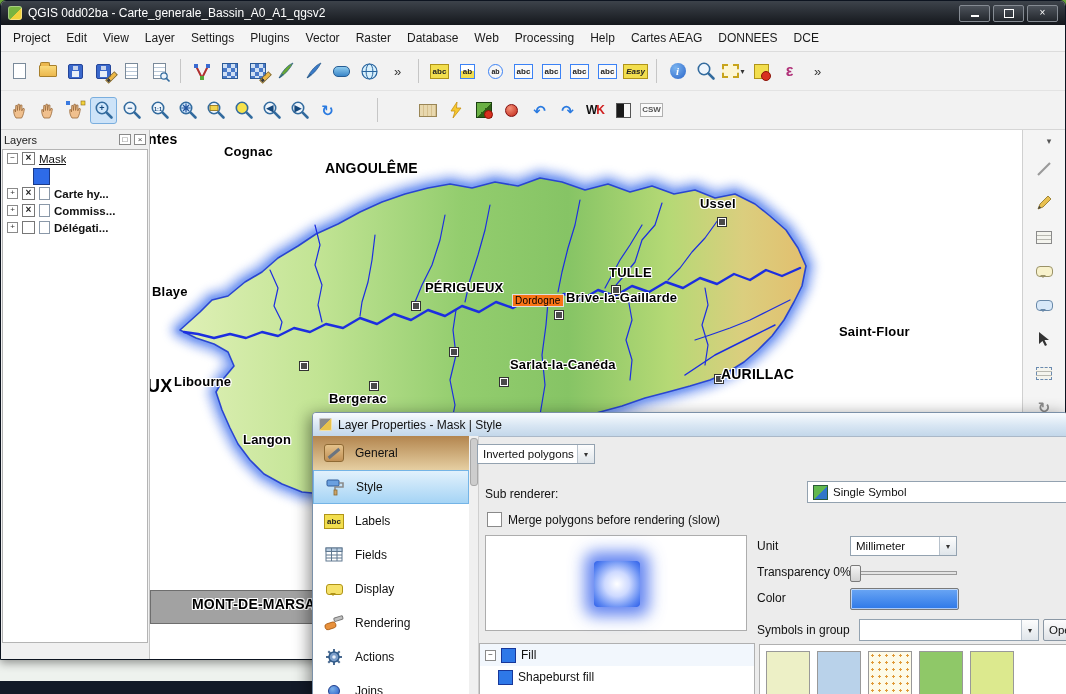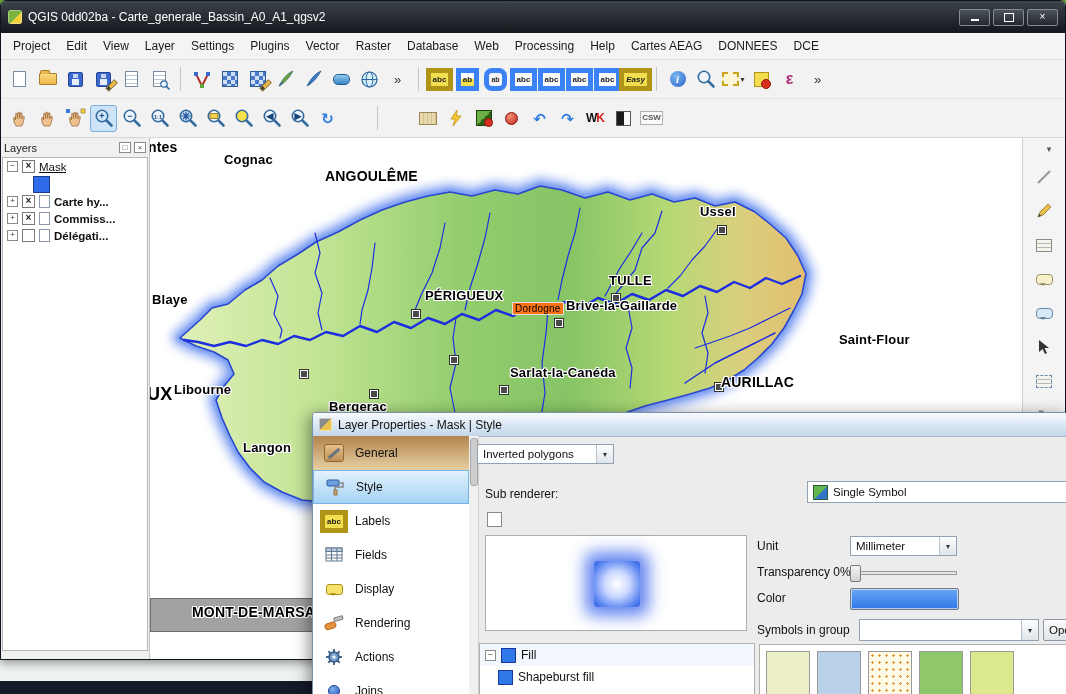--- a/index.html
+++ b/index.html
@@ -3,21 +3,21 @@
 <meta charset="utf-8">
 <style>
   html,body{margin:0;padding:0;background:#b9c4ba;font-family:"Liberation Sans","DejaVu Sans",sans-serif;}
   #screen{position:relative;width:1066px;height:694px;overflow:hidden;background:#eef2ee;}
   .wallpaper{position:absolute;top:0;left:0;right:0;height:12px;background:#6fae3e;z-index:0;}
 
   
   .qgis-window{position:absolute;left:0;top:0;width:1066px;height:660px;border:1px solid #0d1420;
     border-radius:6px 6px 0 0;background:#f2f2f2;z-index:1;box-sizing:border-box;overflow:hidden;
     box-shadow:0 3px 10px rgba(0,0,0,.4);}
-  .titlebar{height:32px;display:flex;align-items:center;gap:6px;padding:0 7px;
+  .titlebar{height:24px;display:flex;align-items:center;gap:6px;padding:0 7px;
     background:linear-gradient(#3d434b,#14171c);color:#fff;font-size:12px;}
   .app-icon{width:14px;height:14px;border-radius:3px;background:linear-gradient(135deg,#79b440 55%,#f2d23c 55%);
     box-shadow:inset 0 0 0 1px rgba(255,255,255,.35);flex:0 0 auto;}
   .win-btns{margin-left:auto;display:flex;gap:3px;}
   .wbtn{width:29px;height:15px;border:1px solid #858b93;border-radius:2px;background:linear-gradient(#4d535b,#23272d);
     display:flex;align-items:center;justify-content:center;color:#fff;font-size:10px;line-height:1;}
   .wbtn .min-glyph{width:8px;height:2px;background:#fff;display:block;margin-top:5px;}
   .wbtn .max-glyph{width:8px;height:7px;border:1px solid #fff;display:block;}
 
   .menubar{height:26px;display:flex;align-items:center;background:#f4f4f4;border-bottom:1px solid #dcdcdc;padding-left:4px;}
@@ -65,21 +65,21 @@
   .i-note.mv{border-style:dashed;border-color:#6a8ab0;}
   .i-bub{width:17px;height:11px;border-radius:4px;background:#f8f2cc;border:1px solid #9a9268;}
   .i-bub::after{content:"";position:absolute;left:3px;bottom:-5px;border:3px solid transparent;border-top-color:#9a9268;}
   .i-bub.b2{background:#d8e8f8;border-color:#6888a8;}
   .i-bub.b2::after{border-top-color:#6888a8;}
   .uni{font-size:15px;font-weight:bold;line-height:1;}
   .uni.ch{font-size:13px;color:#333;font-weight:normal;}
   .uni.dd2{font-size:9px;color:#555;}
   .uni.eps{color:#b03078;font-size:16px;}
   .lb{display:inline-block;font:bold 8px/9px "Liberation Sans",sans-serif;padding:2px 2px;background:#f6f6f6;
-    border:5px solid #3b82f6;color:#222;}
+    border:1px solid #3b82f6;color:#222;}
   .lb.yellow{background:#f2de4e;border-color:#b09418;}
   .lb.highlight{background:linear-gradient(#ffffff 45%,#f2de4e 45%);}
   .lb.round{border-radius:8px;font-size:7px;}
   .lb.easy{background:#f2de4e;border-color:#b09418;font-style:italic;}
   .lb.plain{background:#fafafa;}
   .dd{font-size:8px;color:#333;margin-left:1px;}
   .wkt{font:bold 12px/1 "Liberation Sans",sans-serif;color:#111;}
   .wkt i{color:#d02020;font-style:normal;margin-left:-1px;}
   .csw{font:bold 8px/1 "Liberation Sans",sans-serif;color:#555;border:1px solid #b0b0b0;padding:2px 1px;background:#fafafa;}
 
@@ -661,36 +661,37 @@
           <span class="dtab-ic">
             <span class="shp di-join"></span>
           </span>
           <span>Joins</span>
         </div>
       </div>
     <div class="dscroll">
         <div class="dthumb"></div>
       </div>
 
-    <div class="combo" style="left:164px;top:31px;width:137px;height:20px;">
+    <div class="combo" style="left:164px;top:31px;width:118px;height:20px;">
       <span class="cval">Inverted polygons</span>
       <span class="carr">▾</span>
     </div>
 
     <span class="dfield" style="left:172px;top:74px;">Sub renderer:</span>
 
     <div class="combo" style="left:494px;top:68px;width:262px;height:22px;">
       <span class="cval">
         <span class="ss-ic"></span>
         <span>Single Symbol</span>
       </span>
     </div>
 
     <div class="checkrow" style="left:174px;top:99px;">
       <span class="checkbox"></span>
+      <span>Merge polygons before rendering (slow)</span>
     </div>
 
     <div class="preview-panel" style="left:172px;top:122px;width:262px;height:96px;">
       <div class="glow-square" style="left:108px;top:25px;"></div>
     </div>
 
     <span class="dfield" style="left:444px;top:126px;">Unit</span>
     <div class="combo" style="left:537px;top:123px;width:107px;height:20px;">
       <span class="cval">Millimeter</span>
       <span class="carr">▾</span>

